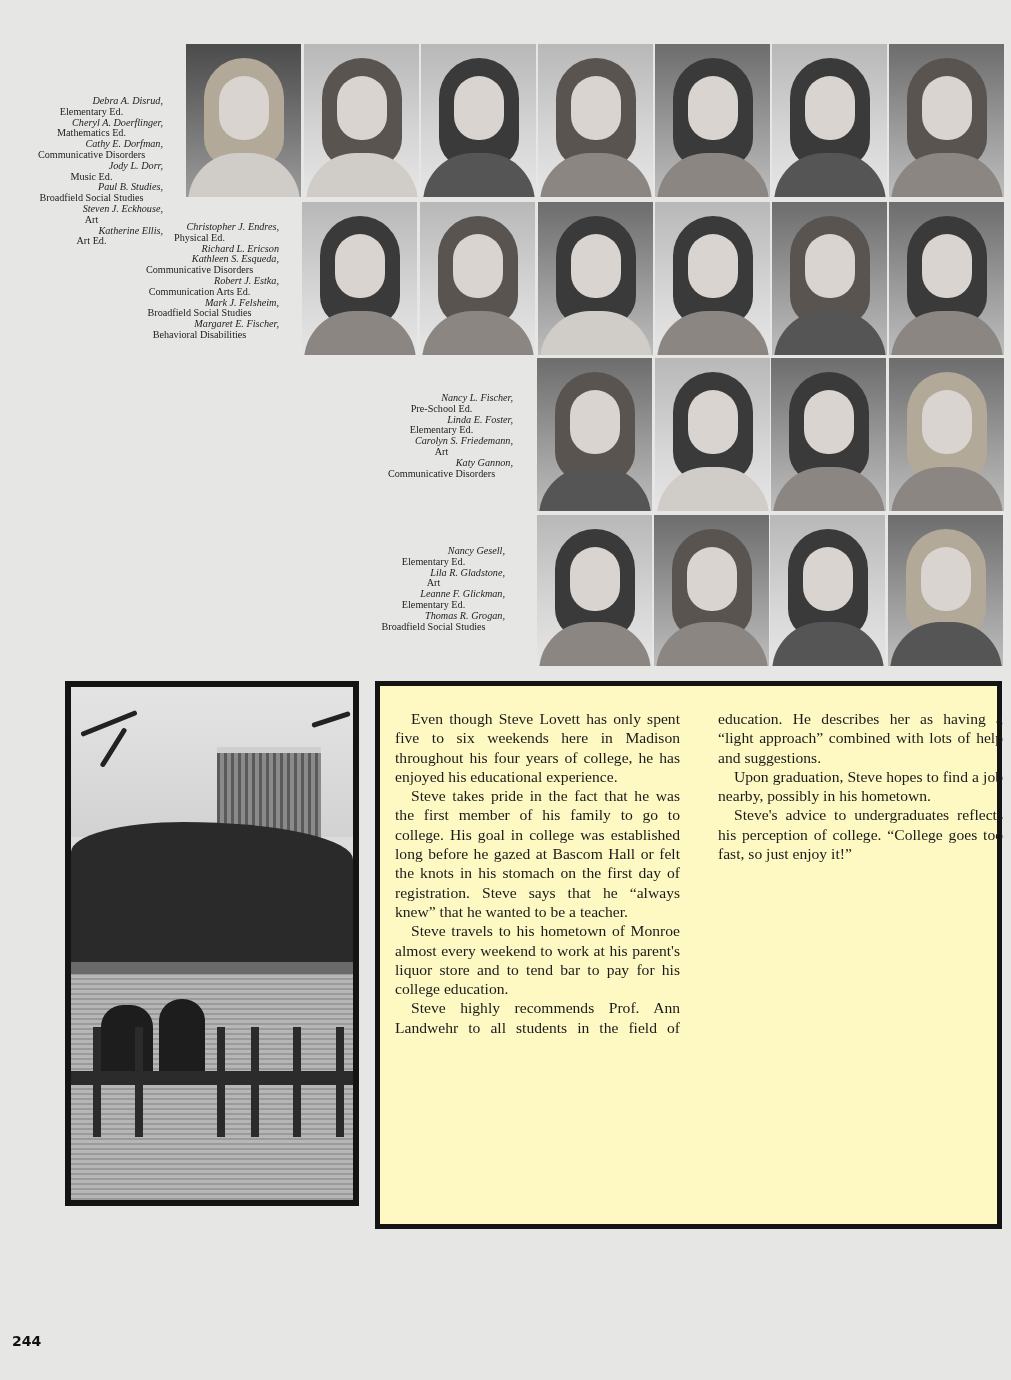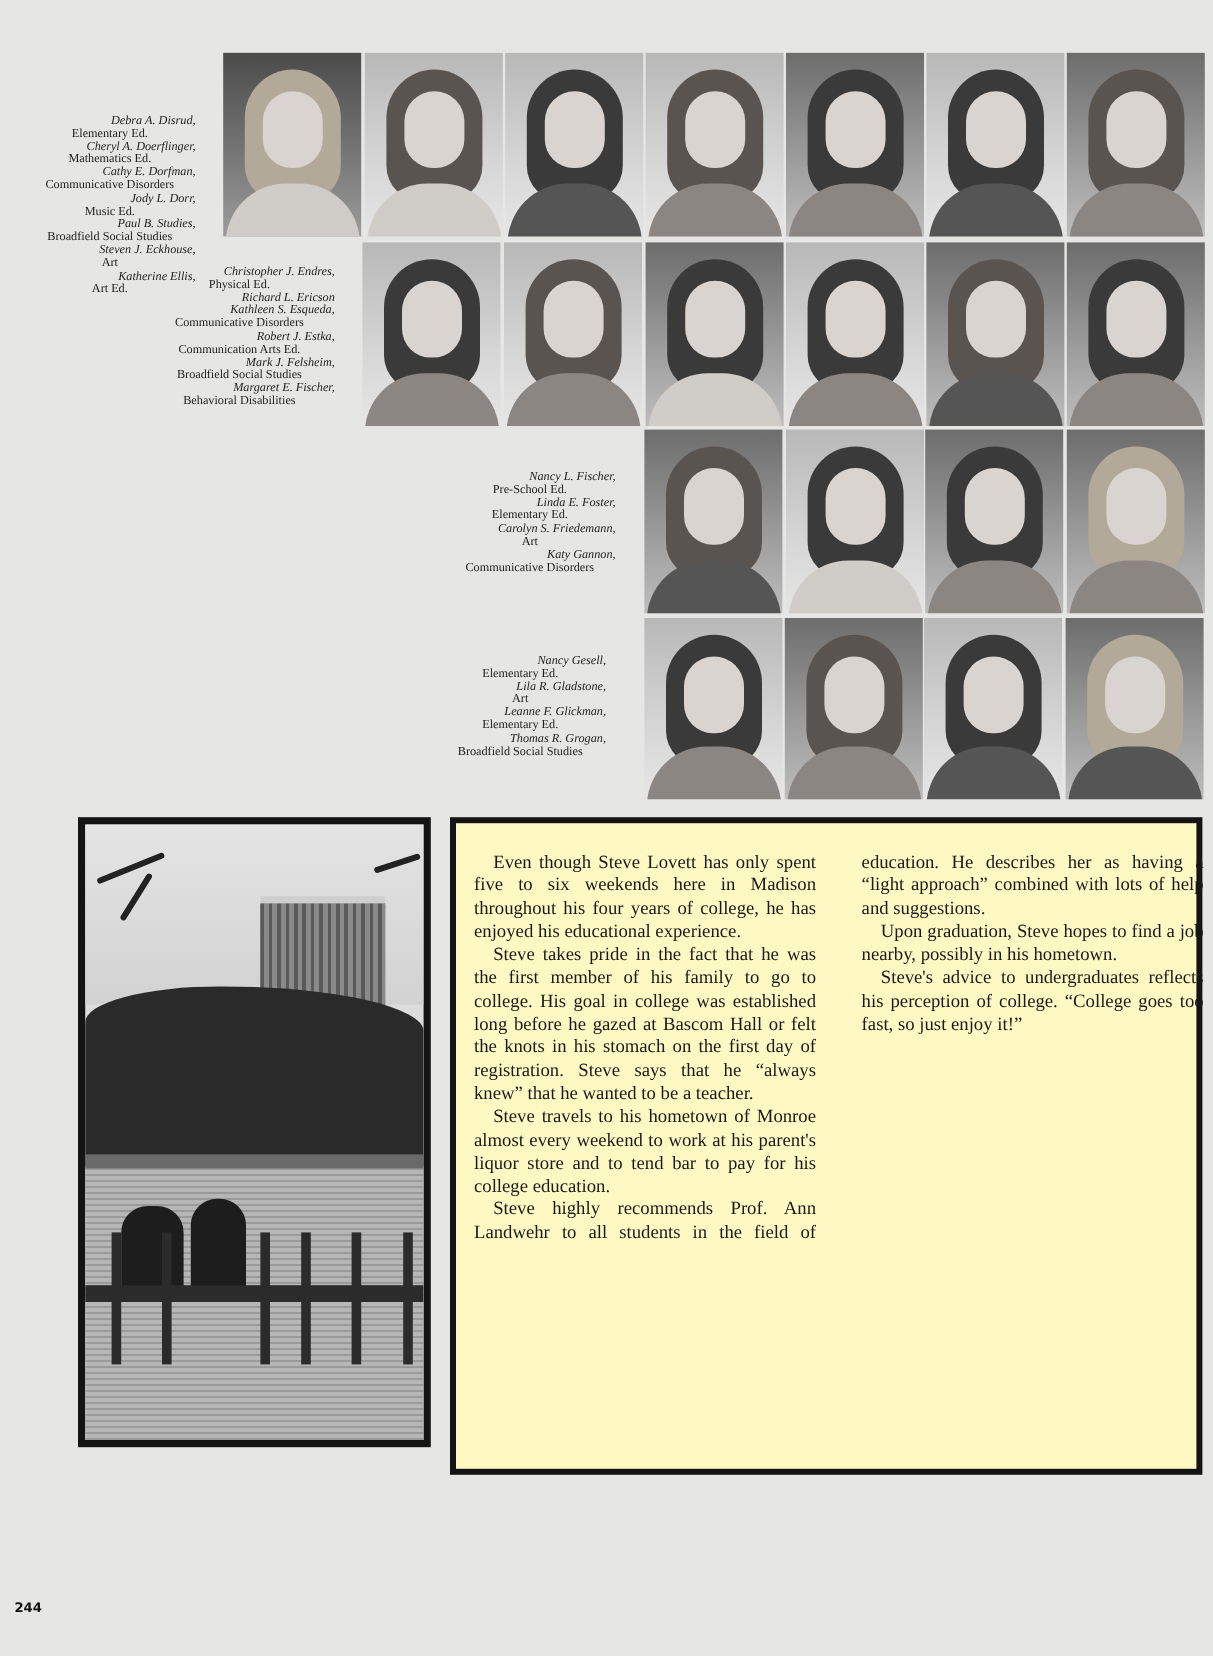--- a/index.html
+++ b/index.html
@@ -71,21 +71,21 @@
     font-family:"Liberation Serif", serif; font-size:15.6px; line-height:19.3px;
     text-align:justify; color:#1a1a1a;
   }
   .col p { margin:0; text-indent:16px; }
   .col p.noindent { text-indent:0; }
   .col1 { left:15px; }
   .col2 { left:318px;margin-left:20px; }
 
   .page-number {
     position:absolute; left:12px; top:1333px;
-    font-family:"DejaVu Sans", sans-serif; font-weight:bold; font-size:11px; color:#111;
+    font-family:"DejaVu Sans", sans-serif; font-weight:bold; font-size:14px; color:#111;
   }
 </style>
 </head>
 <body>
 
 <div class="caption" style="left:20px; top:48px; width:143px;margin-top:48px;">
   <span class="nm">Debra A. Disrud,</span>
   <span class="mj">Elementary Ed.</span>
   <span class="nm">Cheryl A. Doerflinger,</span>
   <span class="mj">Mathematics Ed.</span>

